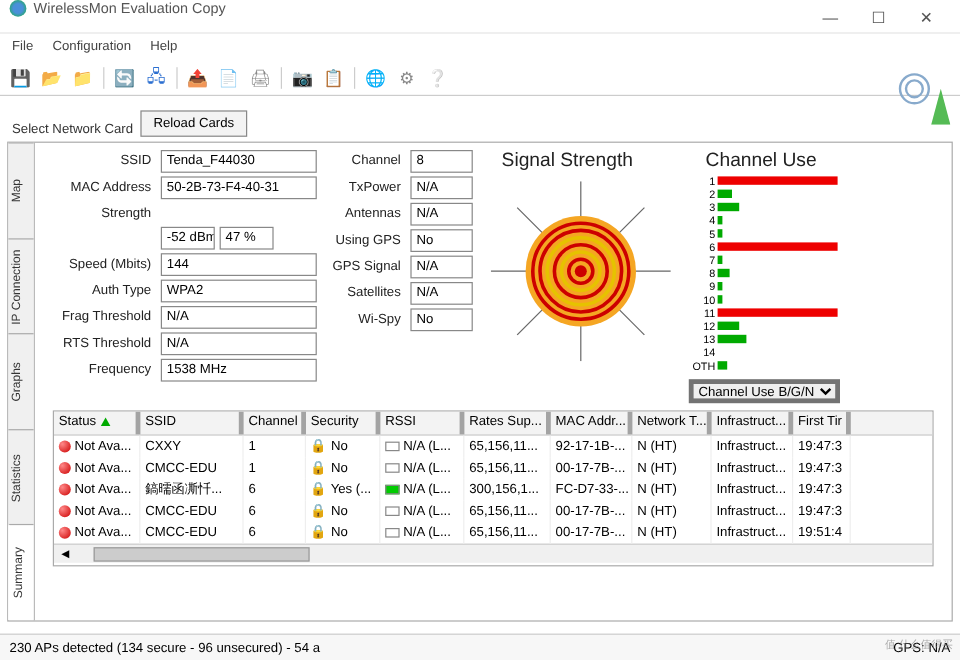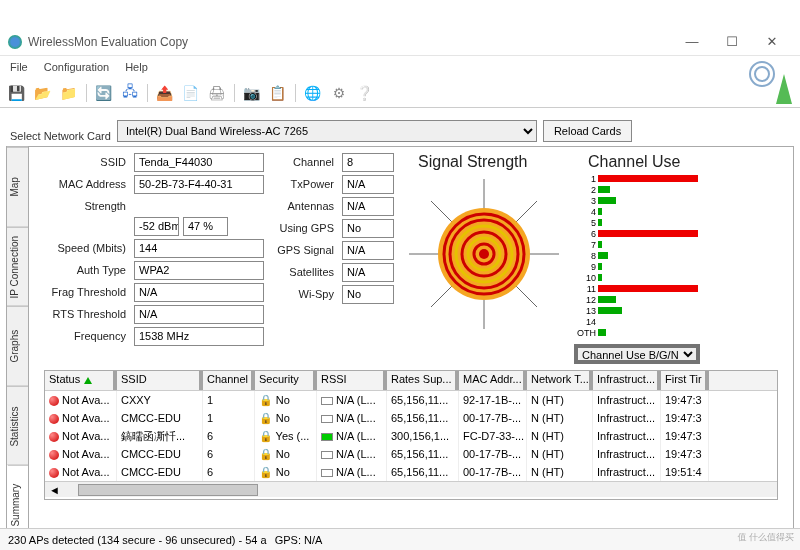--- a/index.html
+++ b/index.html
@@ -1,17 +1,17 @@
 <!DOCTYPE html>
 <html><head>
 <meta charset="utf-8">
 <style>
 * { box-sizing: border-box; margin: 0; padding: 0; font-family: "Segoe UI", Tahoma, sans-serif; font-size: 11px; }
 body { background: #fff; width: 800px; height: 550px; overflow: hidden; position: relative; }
-.titlebar { height: 28px; background: #fff; display: flex; align-items: center; padding: 0 8px; border-bottom: 1px solid #e5e5e5; margin-top: 28px; }
+.titlebar { height: 28px; background: #fff; display: flex; align-items: flex-start; padding: 0 8px; border-bottom: 1px solid #e5e5e5; }
 .titlebar .icon { width: 14px; height: 14px; background: radial-gradient(circle, #4a90d9 40%, #2a6 80%); border-radius: 50%; margin-right: 6px; }
 .titlebar .title { flex: 1; color: #555; font-size: 12px; }
 .titlebar .winbtn { width: 40px; height: 28px; display: flex; align-items: center; justify-content: center; color: #555; font-size: 13px; }
 .menubar { height: 22px; display: flex; align-items: center; padding-left: 10px; gap: 16px; color: #444; }
 .toolbar { height: 30px; border-bottom: 1px solid #ccc; display: flex; align-items: center; padding: 0 6px; gap: 4px; }
 .tb-icon { width: 22px; height: 22px; border-radius: 2px; display: inline-flex; align-items: center; justify-content: center; font-size: 14px; }
 .tb-sep { width: 1px; height: 18px; background: #ccc; margin: 0 2px; }
 .card-row { height: 34px; display: flex; align-items: flex-end; padding: 0 10px; gap: 6px; }
 .card-row label { color: #333; }
 .card-row select { flex: 0 0 420px; height: 22px; border: 1px solid #888; padding: 0 4px; }
@@ -41,21 +41,21 @@
 .grid { margin-top: 6px; border: 1px solid #aaa; height: 130px; overflow: hidden; position: relative; }
 .ghead { display: flex; background: #f3f3f3; border-bottom: 1px solid #ccc; height: 20px; }
 .ghead > div { border-right: 4px solid #a3a3a3; padding: 2px 4px; overflow: hidden; white-space: nowrap; }
 .grow { display: flex; height: 18px; align-items: center; }
 .grow > div { border-right: 1px solid #eee; padding: 0 4px; overflow: hidden; white-space: nowrap; line-height: 18px; }
 .dot { width: 10px; height: 10px; border-radius: 50%; background: radial-gradient(circle at 30% 30%, #f88, #c00); display: inline-block; margin-right: 3px; vertical-align: middle; }
 .lock { color: #caa040; font-size: 11px; }
 .rssi-box { display: inline-block; width: 12px; height: 8px; border: 1px solid #888; margin-right: 3px; vertical-align: middle; }
 .scroll-x { height: 16px; background: #f0f0f0; border-top: 1px solid #ccc; display: flex; align-items: center; }
 .scroll-x .thumb { width: 180px; height: 12px; background: #ccc; margin-left: 14px; border: 1px solid #999; }
-.status { position: absolute; bottom: 0; left: 0; right: 0; height: 22px; border-top: 1px solid #ccc; display: flex; align-items: center; padding: 0 8px; gap: 8px; background: #f7f7f7; }
+.status { position: absolute; bottom: 0; left: 0; right: 0; height: 22px; border-top: 1px solid #ccc; display: flex; align-items: center; padding: 0 8px; gap: 8px; background: #f7f7f7; justify-content: space-between; }
 .watermark { position: absolute; right: 6px; bottom: 6px; opacity: 0.6; font-size: 9px; color: #777; }
 .c0{width:72px}.c1{width:86px}.c2{width:52px}.c3{width:62px}.c4{width:70px}.c5{width:72px}.c6{width:68px}.c7{width:66px}.c8{width:68px}.c9{width:48px}
 .tri-up { display:inline-block; width:0; height:0; border-left:4px solid transparent; border-right:4px solid transparent; border-bottom:7px solid #0a0; vertical-align:middle; margin-left:4px;}
 </style>
 </head>
 <body>
 
 <div class="titlebar">
   <div class="icon"></div>
   <div class="title">WirelessMon Evaluation Copy</div>
@@ -85,21 +85,20 @@
   <span class="tb-icon" style="color:#2a6ed0">📷</span>
   <span class="tb-icon" style="color:#c33">📋</span>
   <span class="tb-sep"></span>
   <span class="tb-icon" style="color:#d9a33a">🌐</span>
   <span class="tb-icon" style="color:#888">⚙</span>
   <span class="tb-icon" style="color:#2a6ed0">❔</span>
 </div>
 
 <div class="card-row">
   <label>Select Network Card</label>
-  <select><option>Intel(R) Dual Band Wireless-AC 7265</option></select>
   <button>Reload Cards</button>
 </div>
 
 <svg class="ant-icon" viewBox="0 0 44 44">
   <circle cx="14" cy="14" r="12" fill="none" stroke="#8ac" stroke-width="2"></circle>
   <circle cx="14" cy="14" r="7" fill="none" stroke="#8ac" stroke-width="2"></circle>
   <polygon points="28,44 36,14 44,44" fill="#5b5"></polygon>
 </svg>
 
 <div class="main">

